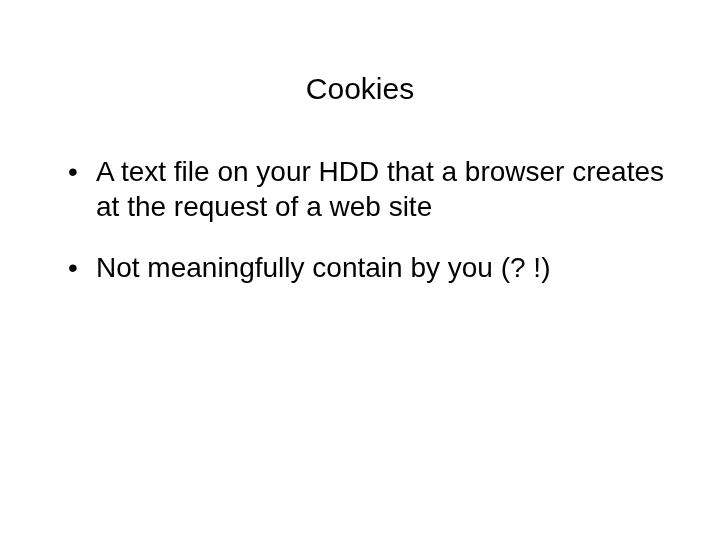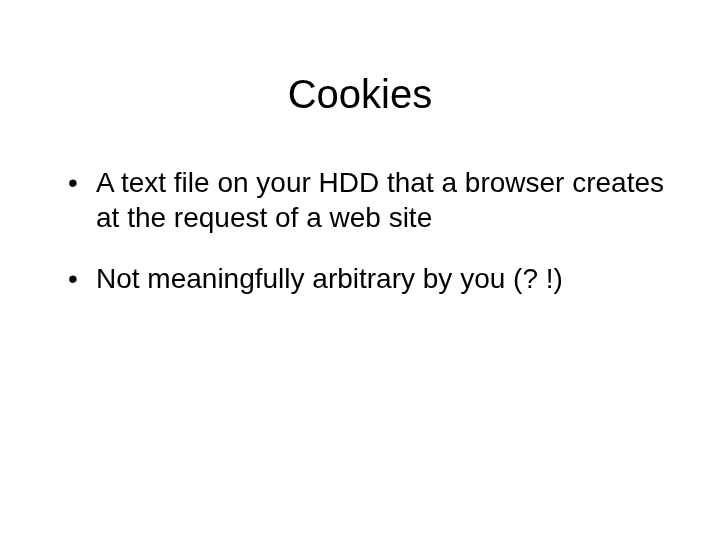--- a/index.html
+++ b/index.html
@@ -17,21 +17,21 @@
       overflow: hidden;
     }
     .slide {
       width: 100%;
       height: 100%;
       padding: 0;
       position: relative;
     }
     .title {
       text-align: center;
-      font-size: 40px;
+      font-size: 30px;
       font-weight: normal;
       margin-top: 72px;
       margin-bottom: 48px;
     }
     .content {
       padding-left: 68px;
       padding-right: 40px;
     }
     .bullet-list {
       list-style: none;
@@ -54,17 +54,17 @@
   </style>
 </head>
 <body>
 
 <div class="slide">
   <h1 class="title">Cookies</h1>
 
   <div class="content">
     <ul class="bullet-list">
       <li class="bullet-item">A text file on your HDD that a browser creates at the request of a web site</li>
-      <li class="bullet-item">Not meaningfully arbitrary by you (? !)</li>
+      <li class="bullet-item">Not meaningfully contain by you (? !)</li>
     </ul>
   </div>
 
 </div>
 
 </body></html>

